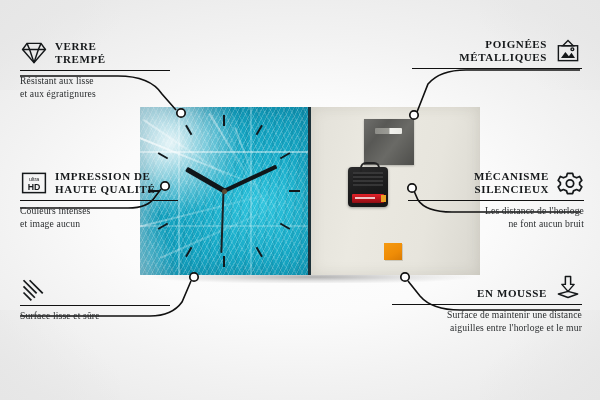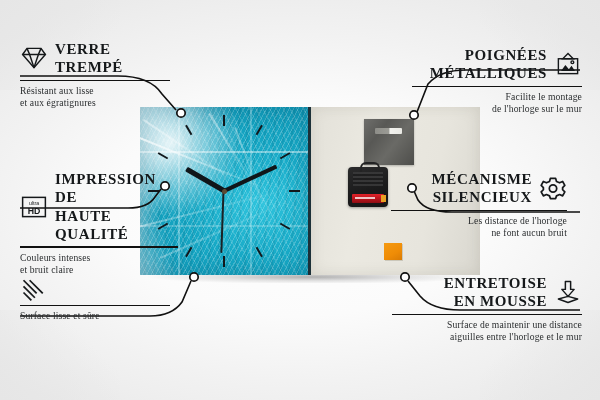--- a/index.html
+++ b/index.html
@@ -104,37 +104,37 @@
   svg#leaders{position:absolute;left:0;top:0;width:600px;height:400px;pointer-events:none;}
   .leader{fill:none;stroke:#111;stroke-width:1.6;}
   .dot{fill:#fff;stroke:#111;stroke-width:1.7;}
 
   .callout{position:absolute;}
   .callout .head{display:flex;align-items:center;gap:7px;}
   .callout.left .head{justify-content:flex-start;}
   .callout.right .head{justify-content:flex-end;}
   .title{
     font-family:"Liberation Serif", serif;font-weight:bold;
-    font-size:15px;letter-spacing:.6px;color:#15181a;line-height:1.22;
+    font-size:11px;letter-spacing:.6px;color:#15181a;line-height:1.22;
     text-transform:uppercase;
   }
   .callout.right .title{text-align:right;}
   .rule{height:1.4px;background:#111;margin:3px 0 4px;}
   .sub{
     font-family:"Liberation Serif", serif;font-size:9.6px;color:#2a2d2f;
     line-height:1.30;letter-spacing:.15px;
   }
   .callout.right .sub{text-align:right;}
   .ico{width:28px;height:26px;flex:0 0 28px;display:block;}
 
   #c-verre{left:20px;top:40px;width:150px;}
   #c-hd{left:20px;top:170px;width:158px;}
   #c-bords{left:20px;top:276px;width:150px;}
-  #c-poignees{right:18px;top:38px;width:170px;margin-top:8px;}
-  #c-meca{right:33px;top:170px;width:176px;}
+  #c-poignees{right:18px;top:38px;width:170px;}
+  #c-meca{right:16px;top:170px;width:176px;}
   #c-entretoise{right:18px;top:274px;width:190px;}
 </style>
 </head>
 <body>
 
 <div id="stage">
 
   <div class="corner c-tl"></div>
   <div class="corner c-tr"></div>
   <div class="corner c-bl"></div>
@@ -236,21 +236,21 @@
       <svg class="ico" viewBox="0 0 32 28">
         <rect x="3" y="3" width="26" height="22" fill="none" stroke="#15181a" stroke-width="1.7"></rect>
         <text x="16" y="12" font-family="Liberation Sans, sans-serif" font-size="6" text-anchor="middle" fill="#15181a">ultra</text>
         <text x="16" y="22" font-family="Liberation Sans, sans-serif" font-size="10" font-weight="bold" text-anchor="middle" fill="#15181a">HD</text>
       </svg>
       <div>
         <div class="title"><span>IMPRESSION DE</span><br><span>HAUTE QUALITÉ</span></div>
       </div>
     </div>
     <div class="rule"></div>
-    <div class="sub"><span>Couleurs intenses</span><br><span>et bruit claire</span></div>
+    <div class="sub"><span>Couleurs intenses</span><br><span>et image aucun</span></div>
   </div>
 
   <div class="callout left" id="c-bords">
     <div class="head">
       <svg class="ico" viewBox="0 0 32 28">
         <g stroke="#15181a" stroke-width="2" fill="none">
           <path d="M4 4 L19 19"></path>
             <path d="M4 11 L17 24"></path>
             <path d="M4 18 L13 27"></path>
           <path d="M11 4 L26 19"></path>
@@ -269,21 +269,20 @@
       <svg class="ico" viewBox="0 0 32 28">
         <g fill="none" stroke="#15181a" stroke-width="1.6">
           <path d="M16 2 L10 8 L22 8 Z"></path>
           <rect x="5" y="8" width="22" height="17"></rect>
           <path d="M8 22 L13 15 L17 20 L20 16 L24 22 Z" fill="#15181a" stroke="none"></path>
           <circle cx="21" cy="12" r="1.6"></circle>
         </g>
       </svg>
     </div>
     <div class="rule"></div>
-    <div class="sub"><span>Facilite le montage</span><br><span>de l'horloge sur le mur</span></div>
   </div>
 
   <div class="callout right" id="c-meca">
     <div class="head">
       <div style="flex:1;">
         <div class="title"><span>MÉCANISME</span><br><span>SILENCIEUX</span></div>
       </div>
       <svg class="ico" viewBox="0 0 32 28">
         <g fill="none" stroke="#15181a" stroke-width="2" stroke-linejoin="round">
           <path d="M13 3 L19 3 L20 6.5 L23.5 8 L27 6.5 L29.5 11 L27 13.5 L27 16 L29.5 18.5 L27 23 L23.5 21.5 L20 23 L19 26 L13 26 L12 23 L8.5 21.5 L5 23 L2.5 18.5 L5 16 L5 13.5 L2.5 11 L5 6.5 L8.5 8 L12 6.5 Z"></path>
@@ -291,21 +290,21 @@
         </g>
       </svg>
     </div>
     <div class="rule"></div>
     <div class="sub"><span>Les distance de l'horloge</span><br><span>ne font aucun bruit</span></div>
   </div>
 
   <div class="callout right" id="c-entretoise">
     <div class="head">
       <div style="flex:1;">
-        <div class="title"><span>ENTRETOISE</span><br><span>EN MOUSSE</span></div>
+        <div class="title"><br><span>EN MOUSSE</span></div>
       </div>
       <svg class="ico" viewBox="0 0 32 28">
         <g fill="none" stroke="#15181a" stroke-width="1.7" stroke-linejoin="round">
           <path d="M13 2 L19 2 L19 11 L23 11 L16 19 L9 11 L13 11 Z"></path>
           <path d="M16 19 L27 22 L16 26 L5 22 Z"></path>
         </g>
       </svg>
     </div>
     <div class="rule"></div>
     <div class="sub"><span>Surface de maintenir une distance</span><br><span>aiguilles entre l'horloge et le mur</span></div>

